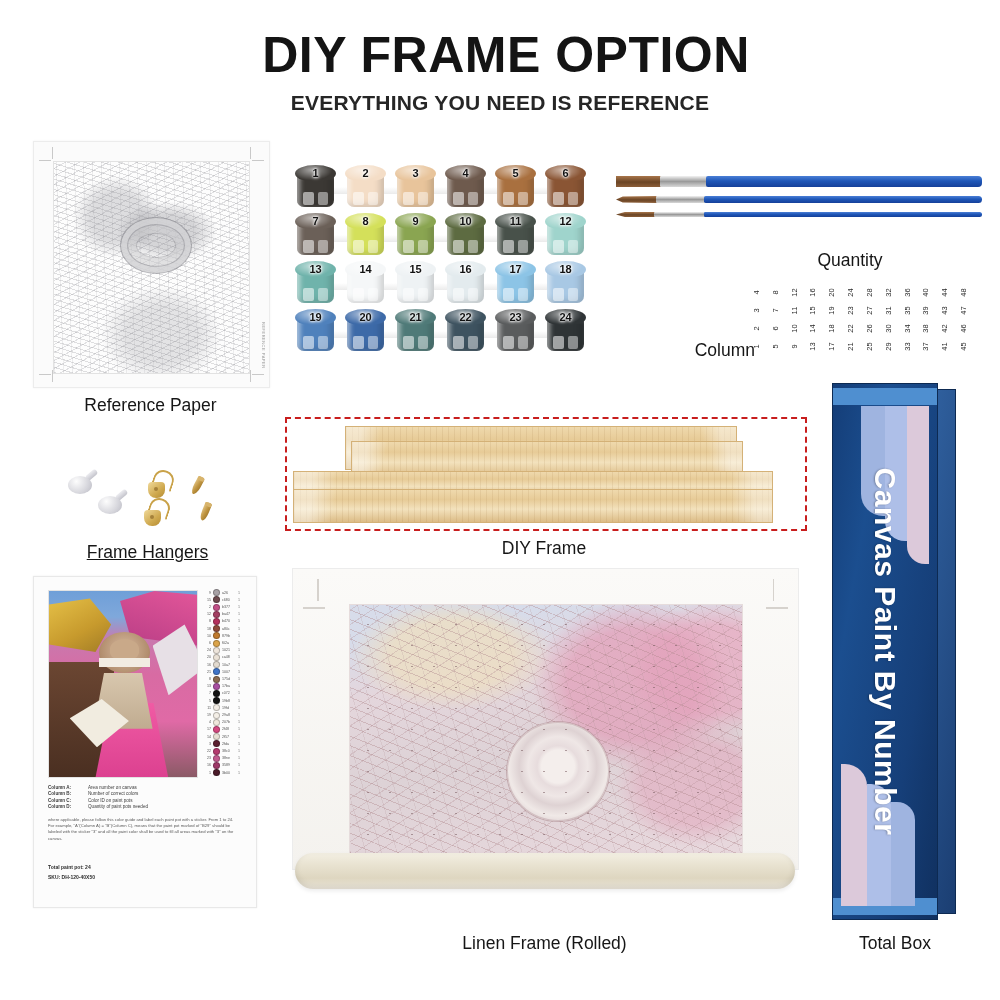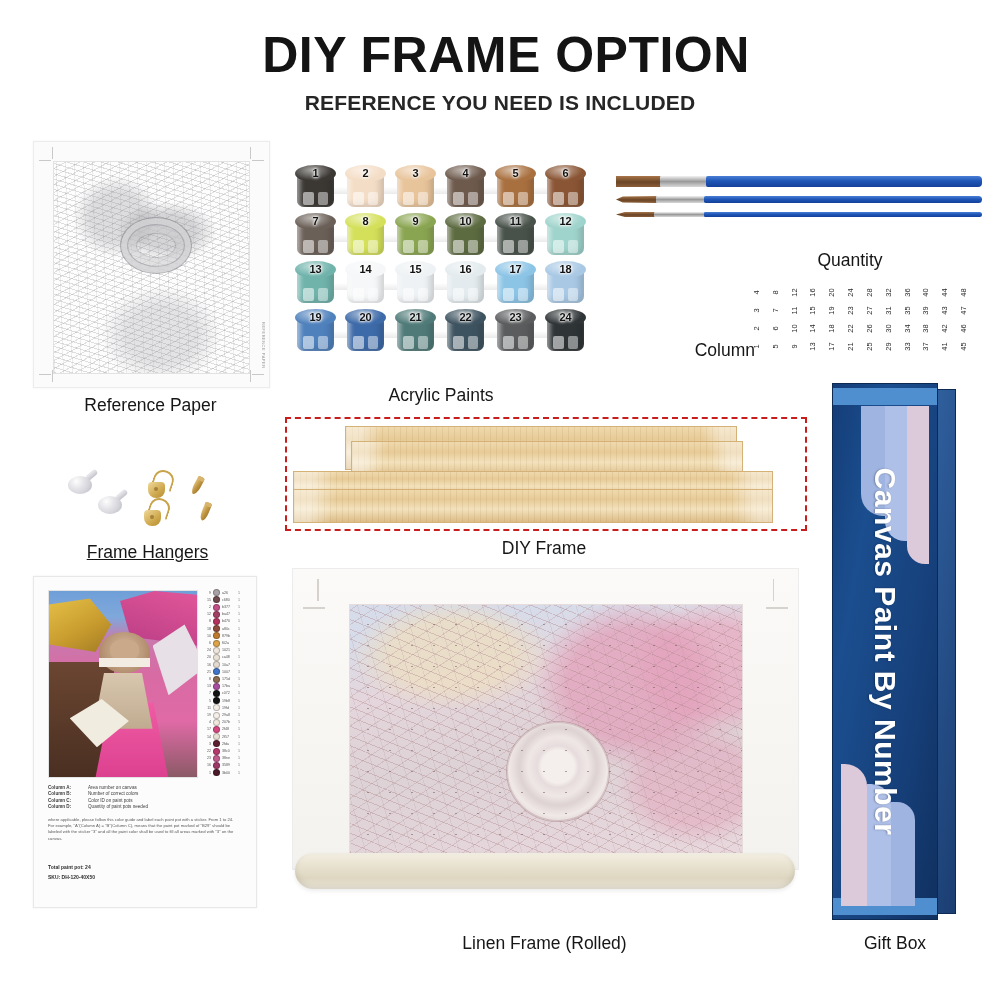--- a/index.html
+++ b/index.html
@@ -197,21 +197,21 @@
     color:#ffffff;font-size:30px;font-weight:bold;letter-spacing:.5px;
     text-shadow:0 1px 2px rgba(0,0,0,.3);}
   #giftbox-caption{left:820px;top:933px;width:150px;}
 </style>
 </head>
 <body>
 
 <div class="stage">
 
   <div class="abs" id="title">DIY FRAME OPTION</div>
-  <div class="abs" id="subtitle">REFERENCE YOU NEED IS INCLUDED</div>
+  <div class="abs" id="subtitle">EVERYTHING YOU NEED IS REFERENCE</div>
 
   <div class="abs" id="ref-paper">
     <div class="crop-mark" style="left:18px;top:5px;width:1px;height:12px;"></div>
     <div class="crop-mark" style="left:5px;top:18px;width:12px;height:1px;"></div>
     <div class="crop-mark" style="right:18px;top:5px;width:1px;height:12px;"></div>
     <div class="crop-mark" style="right:5px;top:18px;width:12px;height:1px;"></div>
     <div class="crop-mark" style="left:18px;bottom:5px;width:1px;height:12px;"></div>
     <div class="crop-mark" style="left:5px;bottom:12px;width:12px;height:1px;"></div>
     <div class="crop-mark" style="right:18px;bottom:5px;width:1px;height:12px;"></div>
     <div class="crop-mark" style="right:5px;bottom:12px;width:12px;height:1px;"></div>
@@ -347,21 +347,20 @@
           <div class="lid" style="background: radial-gradient(at 40% 30%, rgba(255, 255, 255, 0.55), rgba(255, 255, 255, 0) 60%), rgb(90, 92, 93);"></div>
           <div class="num">23</div>
         </div>
         <div class="pot" style="left: 250px;">
           <div class="body" style="background: rgb(47, 52, 54);"></div>
           <div class="lid" style="background: radial-gradient(at 40% 30%, rgba(255, 255, 255, 0.55), rgba(255, 255, 255, 0) 60%), rgb(47, 52, 54);"></div>
           <div class="num">24</div>
         </div>
       </div>
     </div>
-  <div class="abs caption" style="left:295px;top:385px;width:292px;">Acrylic Paints</div>
 
   <div class="abs" id="brushes">
     <div class="brush" style="left:0;top:4px;width:366px;height:11px;">
       <div class="tip" style="width:46px;"></div>
       <div class="ferrule" style="left:44px;width:48px;"></div>
       <div class="handle" style="left:90px;width:276px;"></div>
     </div>
     <div class="brush" style="left:0;top:24px;width:366px;height:7px;">
       <div class="tip" style="width:42px;clip-path:polygon(0 50%,16% 8%,100% 0,100% 100%,16% 92%);"></div>
       <div class="ferrule" style="left:40px;width:50px;"></div>
@@ -689,15 +688,15 @@
       <div class="gb-band" style="bottom:4px;"></div>
       <div class="gb-fan" style="left:28px;top:22px;width:24px;height:110px;background:#9fb4e0;border-radius:0 0 0 22px;"></div>
       <div class="gb-fan" style="left:52px;top:22px;width:22px;height:135px;background:#aebfe8;border-radius:0 0 0 20px;"></div>
       <div class="gb-fan" style="left:74px;top:22px;width:22px;height:158px;background:#dcc9da;border-radius:0 0 0 18px;"></div>
       <div class="gb-fan" style="left:8px;top:380px;width:26px;height:142px;background:#dcc9da;border-radius:0 22px 0 0;"></div>
       <div class="gb-fan" style="left:34px;top:400px;width:24px;height:122px;background:#aebfe8;border-radius:0 20px 0 0;"></div>
       <div class="gb-fan" style="left:58px;top:418px;width:24px;height:104px;background:#9fb4e0;border-radius:0 18px 0 0;"></div>
       <div id="gb-text">Canvas Paint By Number</div>
     </div>
   </div>
-  <div class="abs caption" id="giftbox-caption">Gift Box</div>
+  <div class="abs caption" id="giftbox-caption">Total Box</div>
 
 </div>
 
 </body></html>

